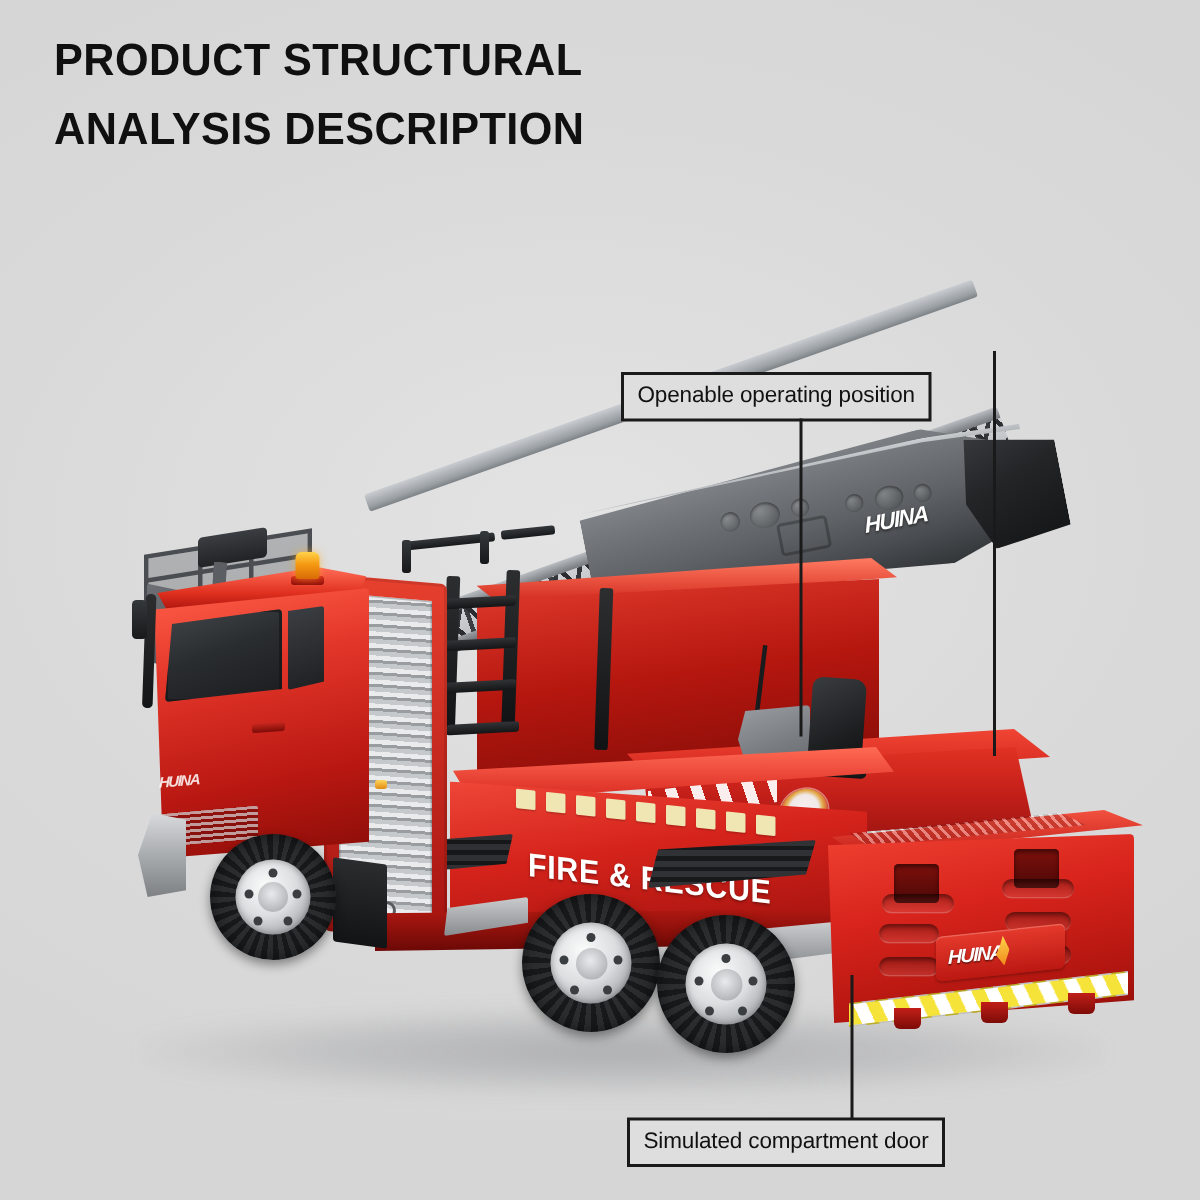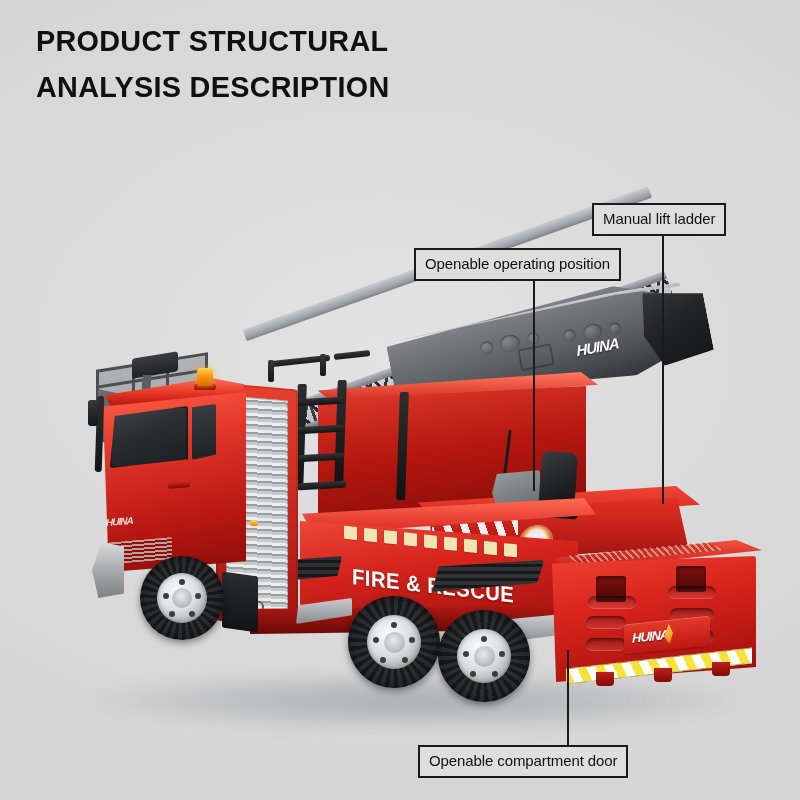--- a/index.html
+++ b/index.html
@@ -660,28 +660,25 @@
         <div class="hub" style="left:17px;top:17px;width:21px;height:21px;"></div>
         <div class="lug" style="left:24px;top:7px;"></div>
         <div class="lug" style="left:42px;top:22px;"></div>
         <div class="lug" style="left:35px;top:42px;"></div>
         <div class="lug" style="left:13px;top:42px;"></div>
         <div class="lug" style="left:6px;top:22px;"></div>
       </div>
     </div>
   </div>
 
-  <div class="callout" style="left:592px;top:203px;">
-    <span>Manual lift ladder</span>
-  </div>
   <div class="leader" style="left:662px;top:234px;width:2px;height:270px;"></div>
 
   <div class="callout" style="left:414px;top:248px;">
     <span>Openable operating position</span>
   </div>
   <div class="leader" style="left:533px;top:279px;width:2px;height:212px;"></div>
 
   <div class="callout" style="left:418px;top:745px;">
-    <span>Openable compartment door</span>
+    <span>Simulated compartment door</span>
   </div>
   <div class="leader" style="left:567px;top:650px;width:2px;height:96px;"></div>
 
 </div>
 
 </body></html>

